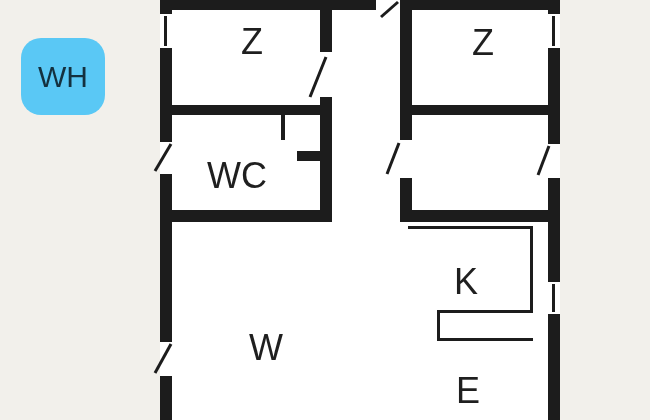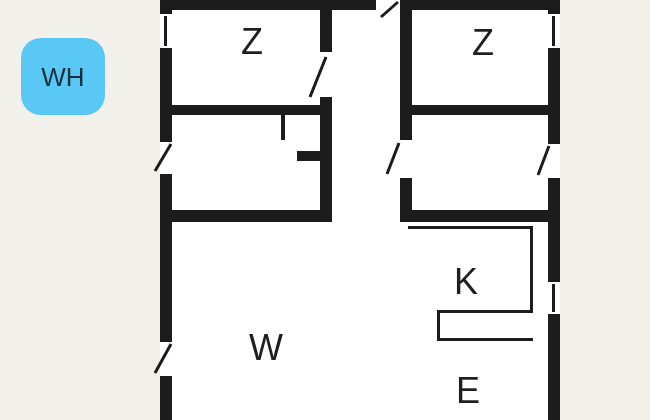--- a/index.html
+++ b/index.html
@@ -44,21 +44,21 @@
     left: 21px; top: 38px;
     width: 84px; height: 77px;
     background: var(--badge-bg, #5ac8f5);
     border-radius: 20px;
     display: flex;
     align-items: center;
     justify-content: center;
     cursor: pointer;
   }
   .wh-badge span {
-    font-size: 26px;
+    font-size: 30px;
     color: var(--badge-text, #14313f);
     line-height: 1;
     user-select: none;
   }
 </style>
 </head>
 <body>
 
 <div class="stage">
 
@@ -119,20 +119,21 @@
       <line class="door-line" x1="326" y1="57" x2="310" y2="97"></line>
       <line class="door-line" x1="171" y1="144" x2="155" y2="171"></line>
       <line class="door-line" x1="399" y1="143" x2="387" y2="174"></line>
       <line class="door-line" x1="549" y1="146" x2="538" y2="175"></line>
       <line class="door-line" x1="171" y1="344" x2="155" y2="373"></line>
     </g>
   </svg>
 
   <div class="room-label" style="left:252px; top:42px;">Z</div>
   <div class="room-label" style="left:483px; top:43px;">Z</div>
+  <div class="room-label" style="left:237px; top:176px;">WC</div>
   <div class="room-label" style="left:466px; top:282px;">K</div>
   <div class="room-label" style="left:266px; top:348px;">W</div>
   <div class="room-label" style="left:468px; top:391px;">E</div>
 
   <div class="wh-badge">
     <span>WH</span>
   </div>
 
 </div>
 

